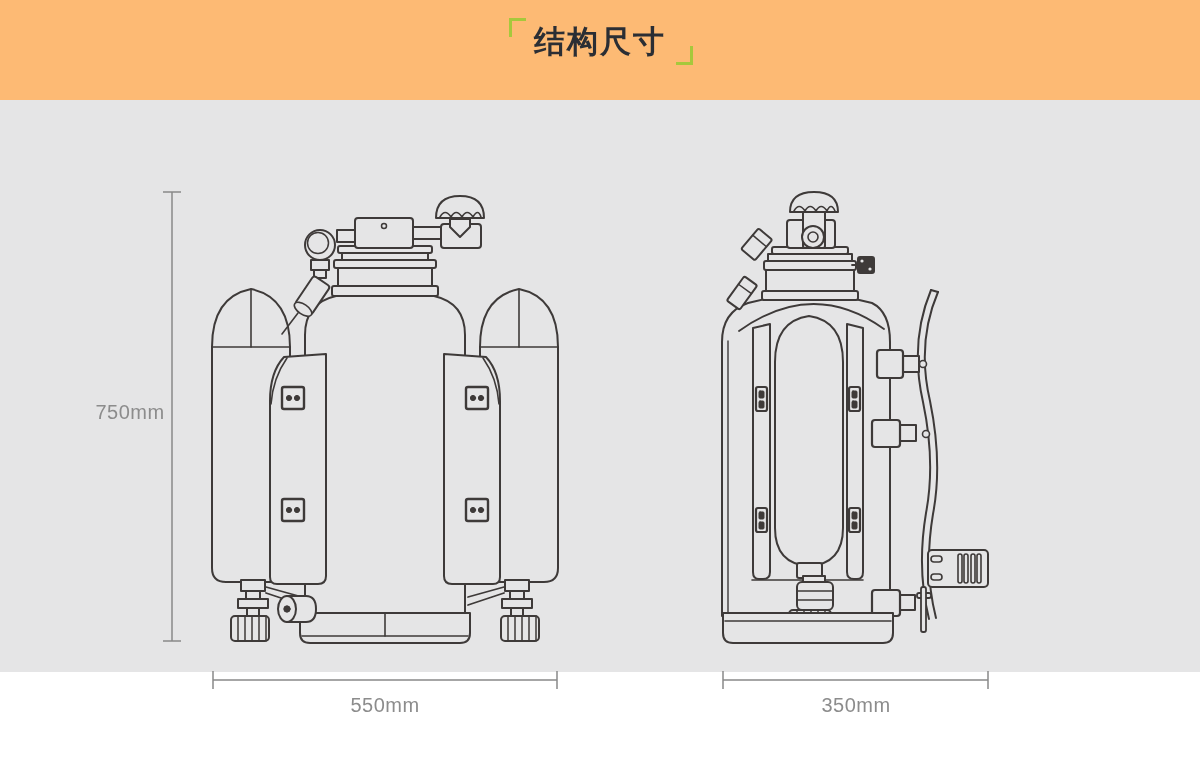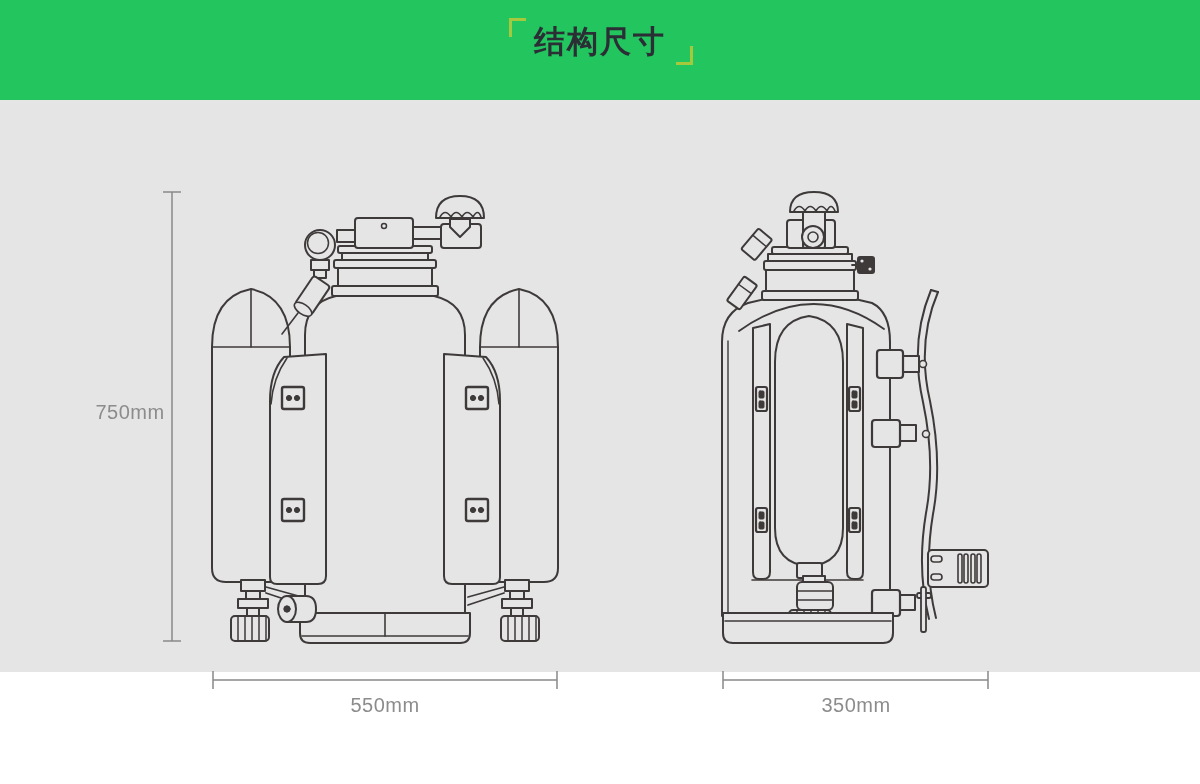--- a/index.html
+++ b/index.html
@@ -1,19 +1,19 @@
 <!DOCTYPE html>
 <html><head>
 <meta charset="utf-8">
 <style>
   * { margin: 0; padding: 0; box-sizing: border-box; }
   html, body { width: 1200px; height: 784px; background: #ffffff; overflow: hidden; }
   body { font-family: "Liberation Sans", "DejaVu Sans", sans-serif; }
 
-  .header { position: relative; height: 100px; background: #22c55e; }
+  .header { position: relative; height: 100px; background: #fdba74; }
   .title-wrap { position: absolute; left: 50%; top: 26px; transform: translateX(-50%); }
   .page-title {
     font-size: 31px; font-weight: 700; color: #2b2e34;
     letter-spacing: 2px; line-height: 1; white-space: nowrap;
   }
   .bracket { position: absolute; width: 17px; height: 19px; }
   .bracket-tl { left: -25px; top: -8px; border-left: 3px solid #a6c83c; border-top: 3px solid #a6c83c; }
   .bracket-br { right: -27px; bottom: -8px; border-right: 3px solid #a6c83c; border-bottom: 3px solid #a6c83c; }
 
   .panel { position: relative; width: 1200px; height: 572px; background: #e5e5e6; }

